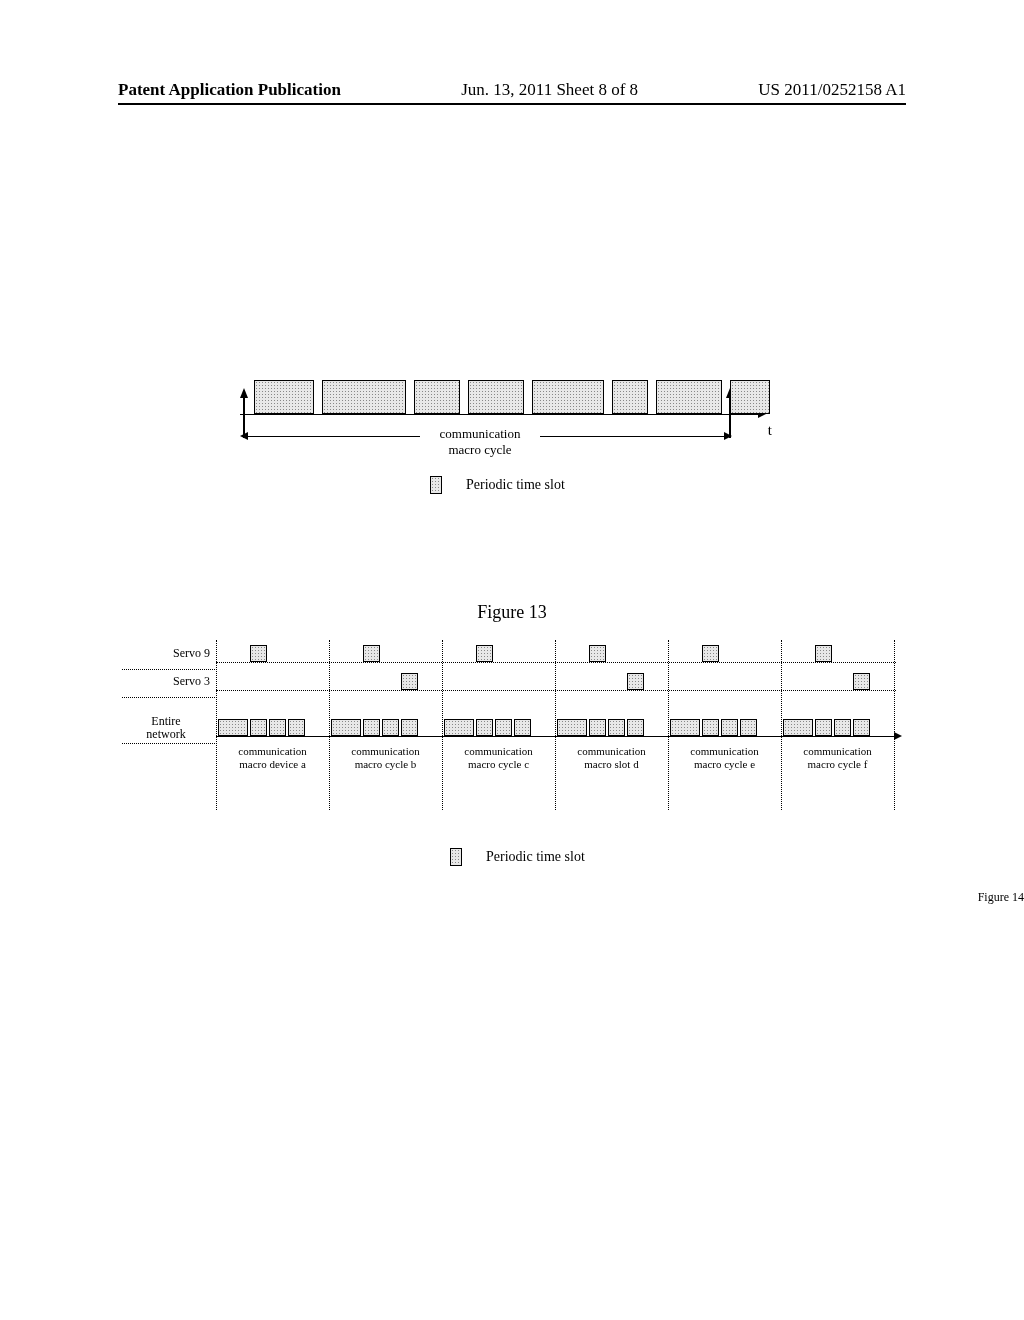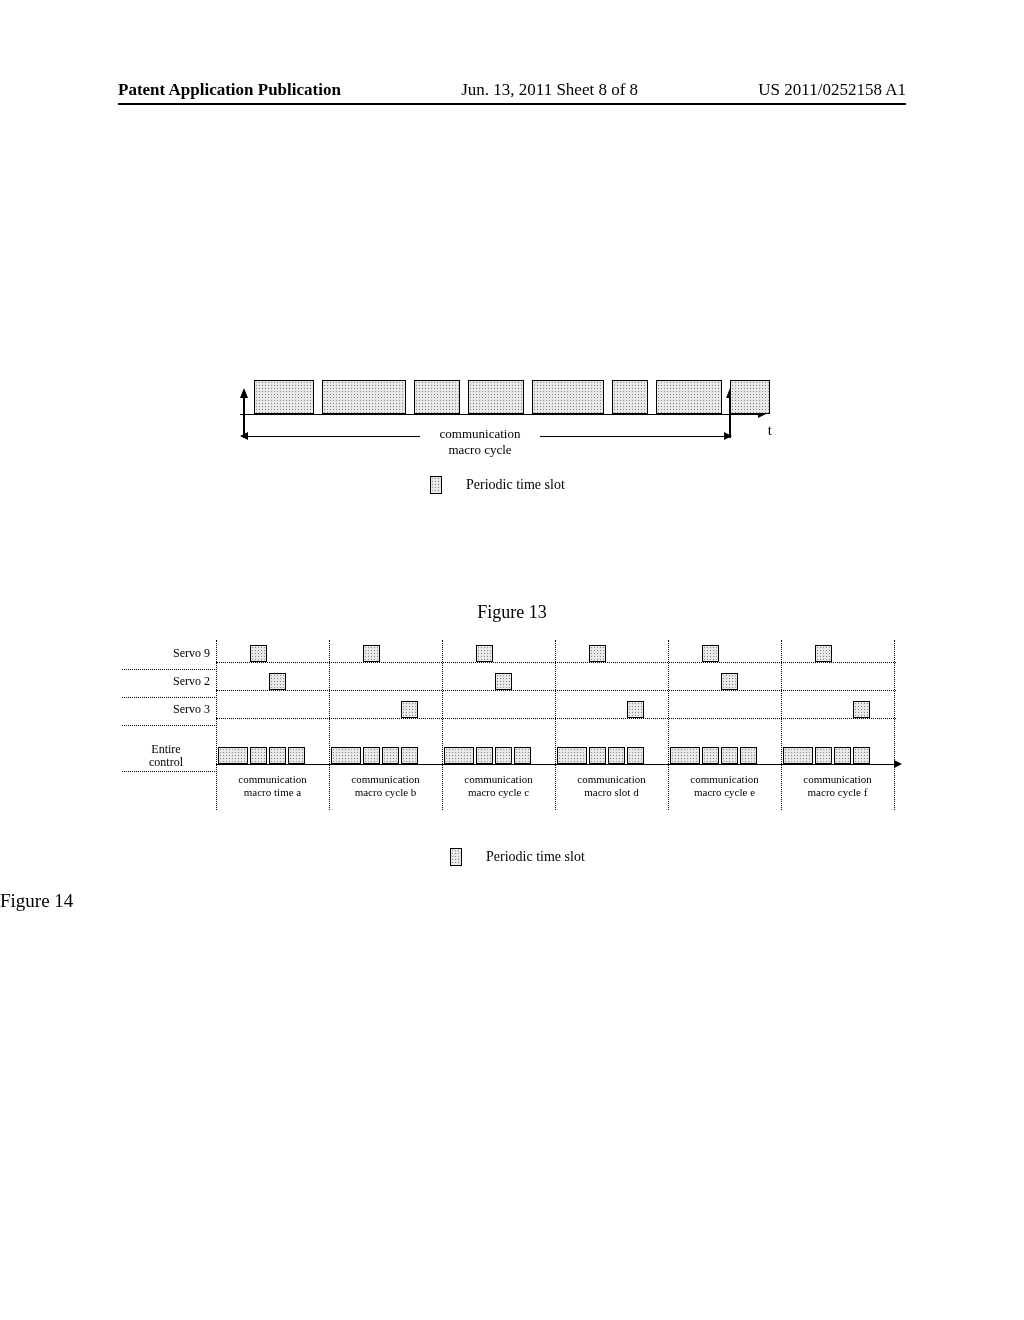--- a/index.html
+++ b/index.html
@@ -261,22 +261,22 @@
       left: 328px;
       display: flex;
       align-items: center;
       gap: 24px;
     }
     .fig14-caption {
       position: absolute;
       top: 890px;
       left: 0;
       right: 0;
-      text-align: left;
-      font-size: 19px;
+      text-align: right;
+      font-size: 12px;
     }
     .entire-gap { height: 18px; }
   </style>
 </head>
 <body>
 
 <div class="header">
   <div class="header-left">Patent Application Publication</div>
   <div class="header-center">Jun. 13, 2011  Sheet 8 of 8</div>
   <div class="header-right">US 2011/0252158 A1</div>
@@ -335,48 +335,38 @@
       <div class="fig14-baseline"></div>
       <div class="fig14-slot" style="left:34px;width:17px"></div>
       <div class="fig14-slot" style="left:147px;width:17px"></div>
       <div class="fig14-slot" style="left:260px;width:17px"></div>
       <div class="fig14-slot" style="left:373px;width:17px"></div>
       <div class="fig14-slot" style="left:486px;width:17px"></div>
       <div class="fig14-slot" style="left:599px;width:17px"></div>
     </div>
   </div>
 
-  <div class="fig14-row">
-    <div class="fig14-label">Servo 2</div>
-    <div class="fig14-divider"></div>
-    <div class="fig14-line">
-      <div class="fig14-baseline"></div>
-      <div class="fig14-slot" style="left:53px;width:17px"></div>
-      <div class="fig14-slot" style="left:279px;width:17px"></div>
-      <div class="fig14-slot" style="left:505px;width:17px"></div>
-    </div>
-  </div>
 
   <div class="fig14-row">
     <div class="fig14-label">Servo 3</div>
     <div class="fig14-divider"></div>
     <div class="fig14-line">
       <div class="fig14-baseline"></div>
       <div class="fig14-slot" style="left:185px;width:17px"></div>
       <div class="fig14-slot" style="left:411px;width:17px"></div>
       <div class="fig14-slot" style="left:637px;width:17px"></div>
     </div>
   </div>
 
   <div class="entire-gap"></div>
 
   <div class="fig14-row">
     <div class="fig14-label fig14-label-2line">
       <span>Entire</span><br>
-      <span>control</span>
+      <span>network</span>
     </div>
     <div class="fig14-divider"></div>
     <div class="fig14-line">
       <div class="fig14-baseline-solid"></div>
       <div class="fig14-arrow"></div>
 
       <div class="fig14-slot" style="left:2px;width:30px"></div>
       <div class="fig14-slot" style="left:34px;width:17px"></div>
       <div class="fig14-slot" style="left:53px;width:17px"></div>
       <div class="fig14-slot" style="left:72px;width:17px"></div>
@@ -402,21 +392,21 @@
       <div class="fig14-slot" style="left:524px;width:17px"></div>
 
       <div class="fig14-slot" style="left:567px;width:30px"></div>
       <div class="fig14-slot" style="left:599px;width:17px"></div>
       <div class="fig14-slot" style="left:618px;width:17px"></div>
       <div class="fig14-slot" style="left:637px;width:17px"></div>
     </div>
   </div>
 
   <div class="fig14-cyclelabels">
-    <div class="fig14-cyc"><span>communication</span><br><span>macro time a</span></div>
+    <div class="fig14-cyc"><span>communication</span><br><span>macro device a</span></div>
     <div class="fig14-cyc"><span>communication</span><br><span>macro cycle b</span></div>
     <div class="fig14-cyc"><span>communication</span><br><span>macro cycle c</span></div>
     <div class="fig14-cyc"><span>communication</span><br><span>macro slot d</span></div>
     <div class="fig14-cyc"><span>communication</span><br><span>macro cycle e</span></div>
     <div class="fig14-cyc"><span>communication</span><br><span>macro cycle f</span></div>
   </div>
 
   <div class="fig14-legend">
     <div class="legend-box"></div>
     <div class="legend-text">Periodic time slot</div>

